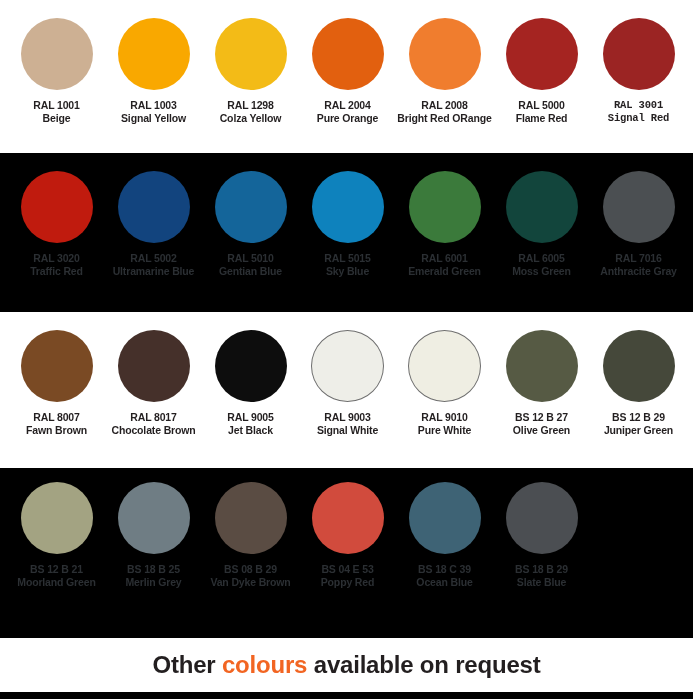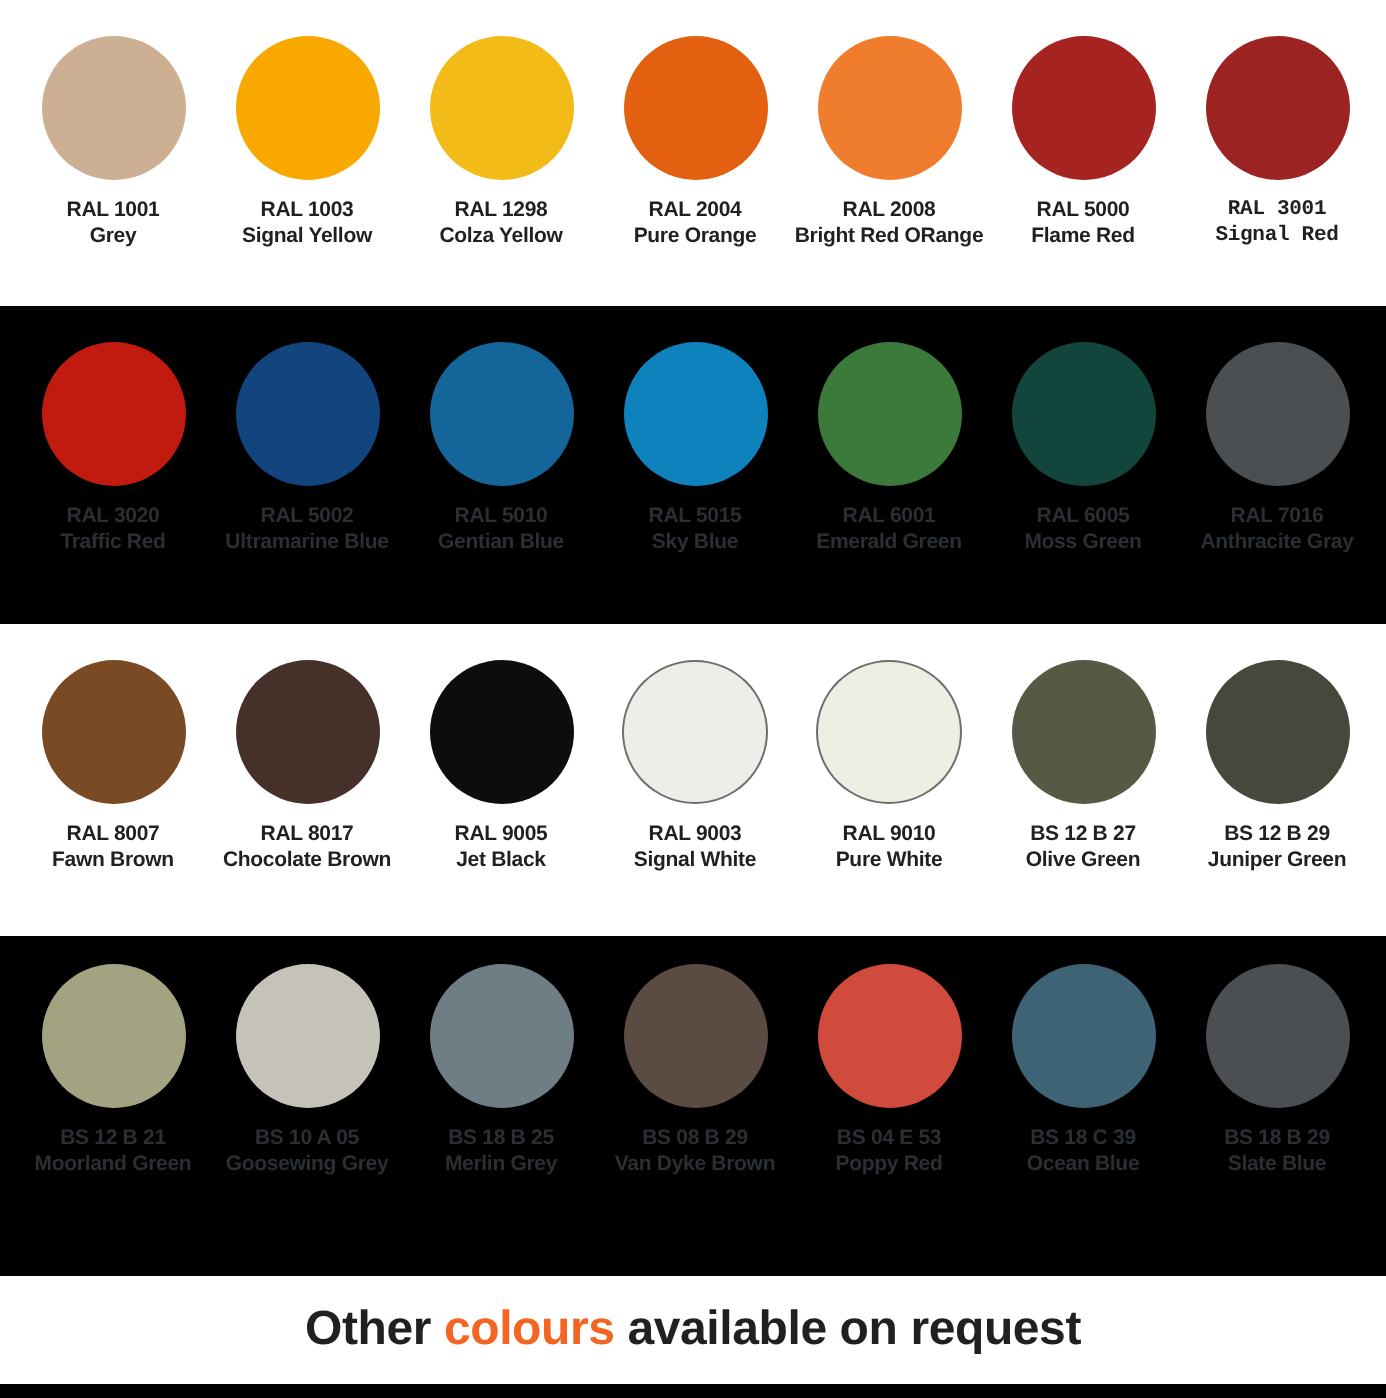--- a/index.html
+++ b/index.html
@@ -102,21 +102,21 @@
 </head>
 <body>
 
 <div id="chart">
 
   <div class="swatch-row light row-1" style="background: rgb(255, 255, 255);">
       <div class="swatch">
         <div class="disc" style="background: rgb(205, 176, 147);"></div>
         <div class="caption" style="color: rgb(35, 31, 32);">
           <span class="code">RAL 1001</span>
-          <span class="name">Grey</span>
+          <span class="name">Beige</span>
         </div>
       </div>
       <div class="swatch">
         <div class="disc" style="background: rgb(249, 168, 0);"></div>
         <div class="caption" style="color: rgb(35, 31, 32);">
           <span class="code">RAL 1003</span>
           <span class="name">Signal Yellow</span>
         </div>
       </div>
       <div class="swatch">
@@ -262,27 +262,20 @@
 
   <div class="swatch-row dark row-4" style="background: rgb(0, 0, 0);">
       <div class="swatch">
         <div class="disc" style="background: rgb(163, 163, 130);"></div>
         <div class="caption" style="color: rgb(43, 47, 51);">
           <span class="code">BS 12 B 21</span>
           <span class="name">Moorland Green</span>
         </div>
       </div>
       <div class="swatch">
-        <div class="disc" style="background: rgb(197, 195, 184);"></div>
-        <div class="caption" style="color: rgb(43, 47, 51);">
-          <span class="code">BS 10 A 05</span>
-          <span class="name">Goosewing Grey</span>
-        </div>
-      </div>
-      <div class="swatch">
         <div class="disc" style="background: rgb(111, 125, 132);"></div>
         <div class="caption" style="color: rgb(43, 47, 51);">
           <span class="code">BS 18 B 25</span>
           <span class="name">Merlin Grey</span>
         </div>
       </div>
       <div class="swatch">
         <div class="disc" style="background: rgb(90, 76, 67);"></div>
         <div class="caption" style="color: rgb(43, 47, 51);">
           <span class="code">BS 08 B 29</span>

